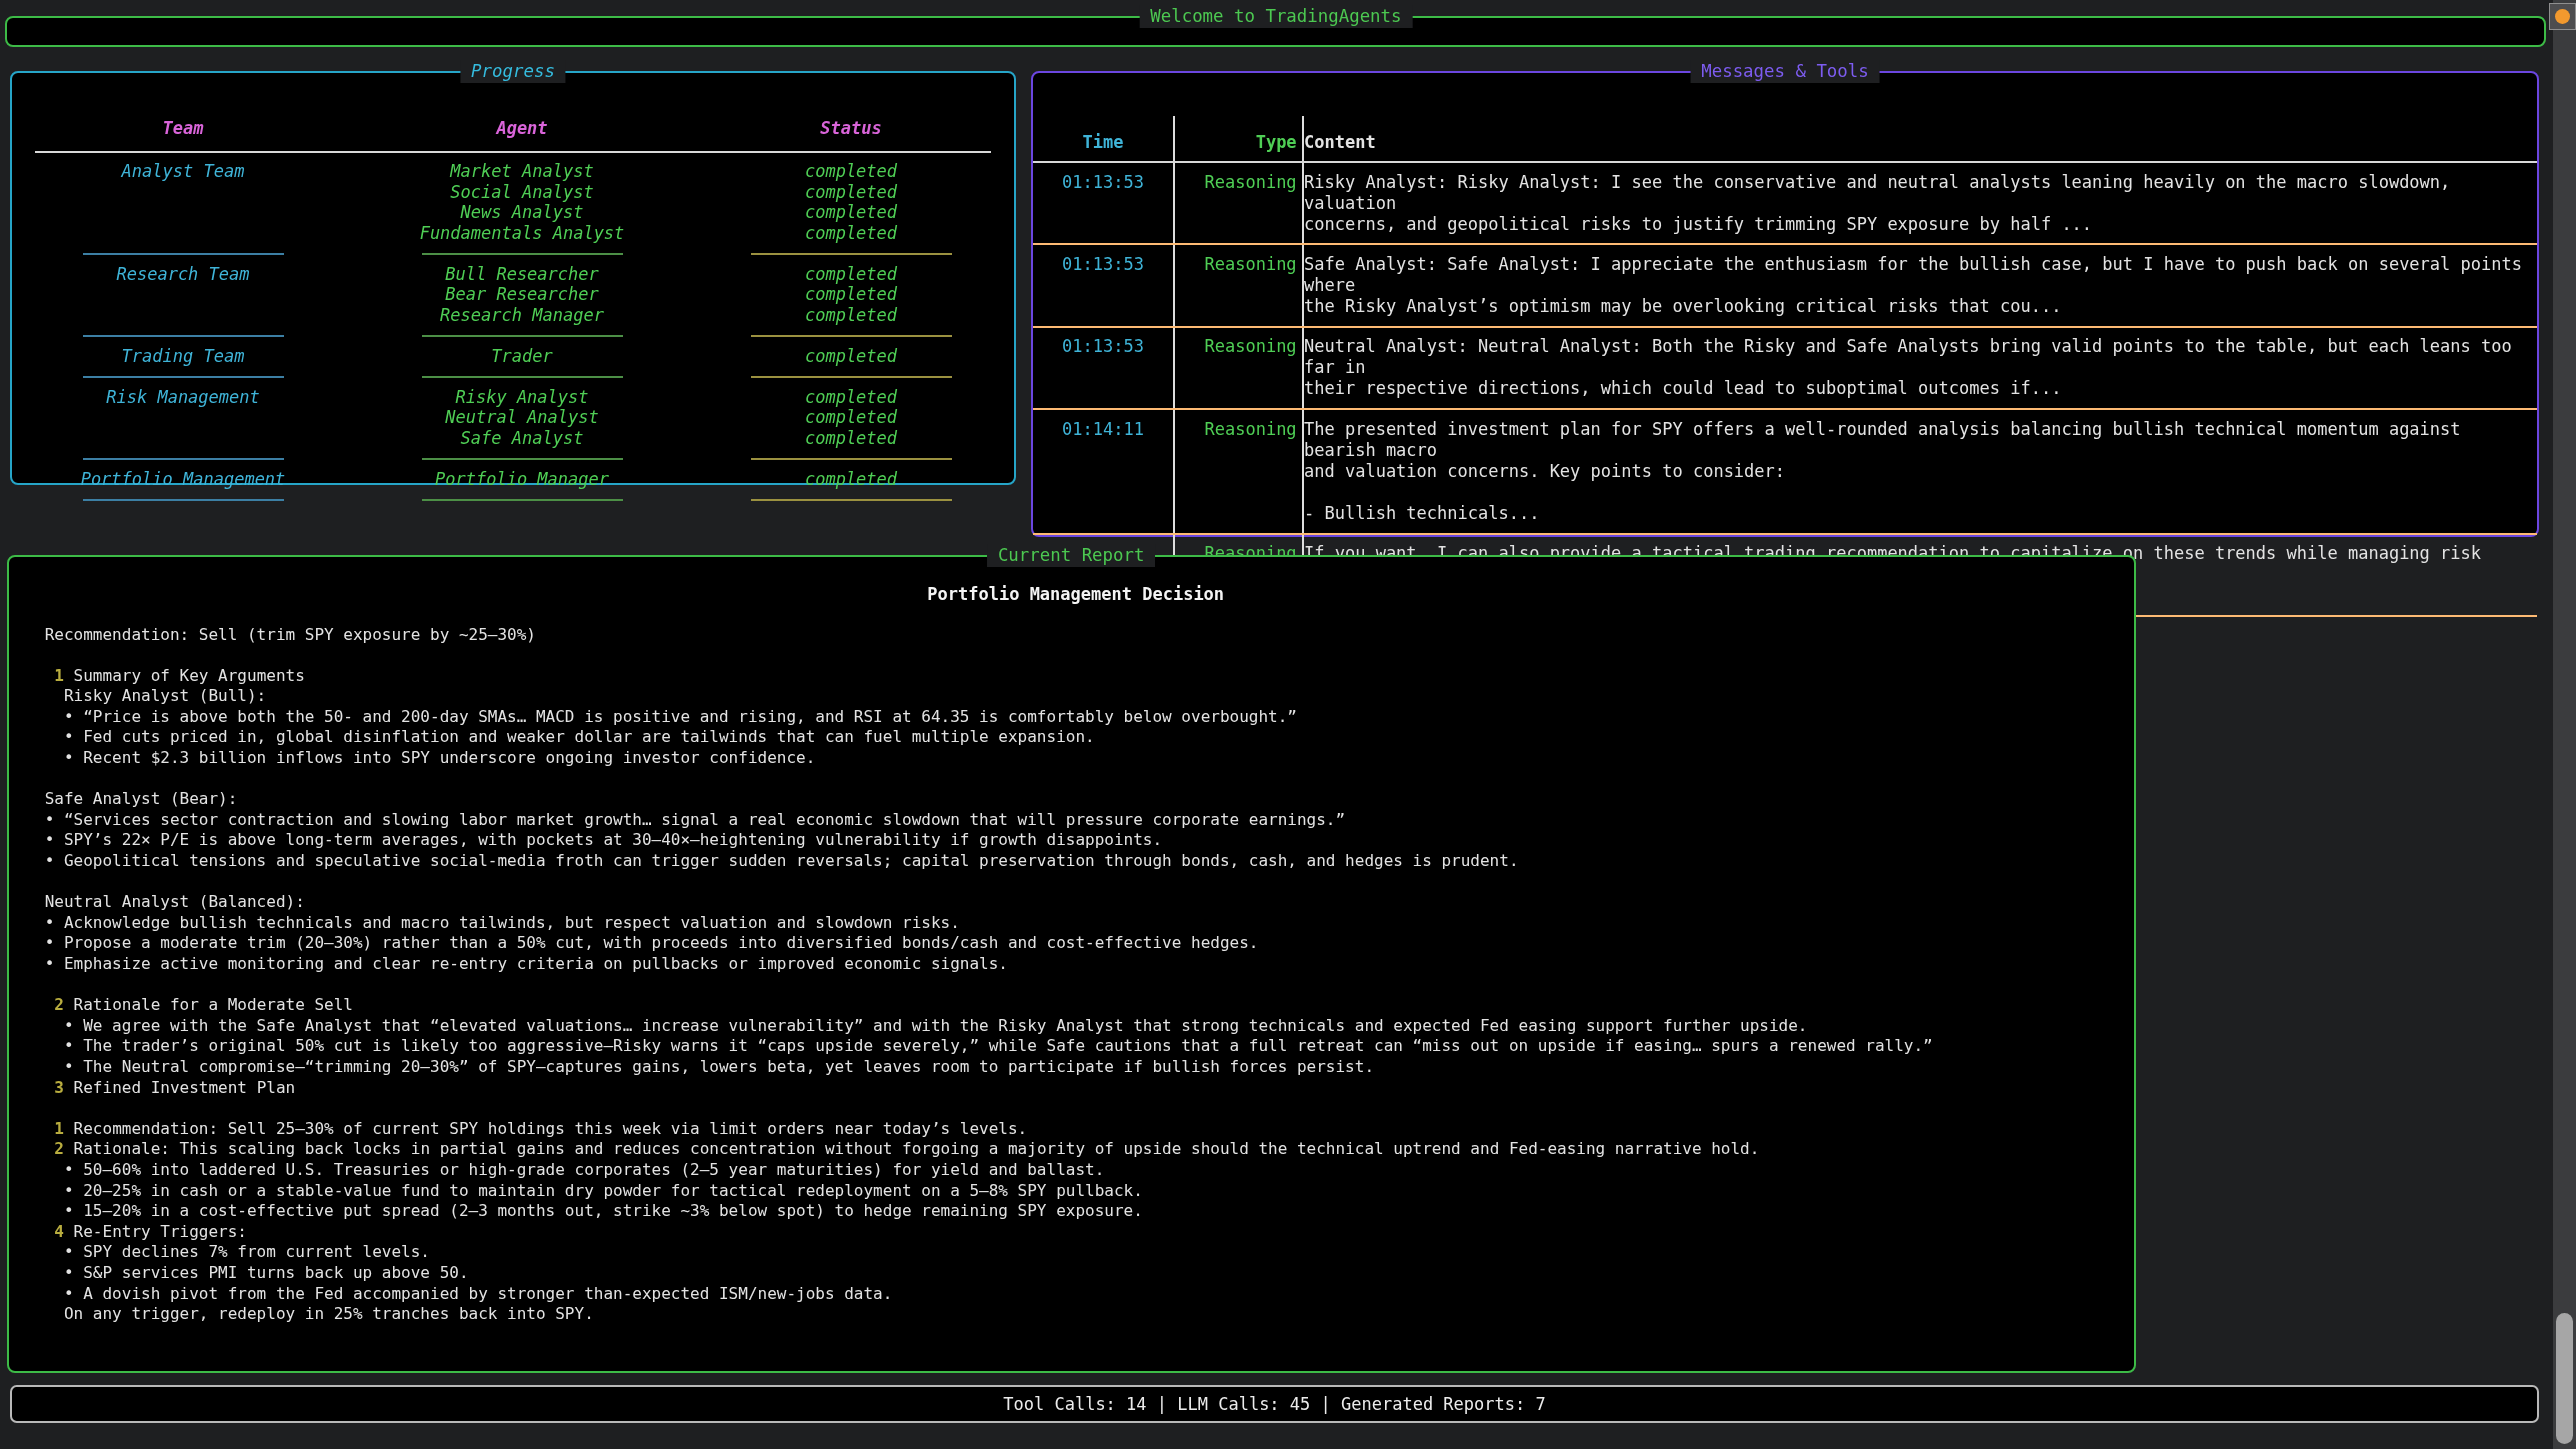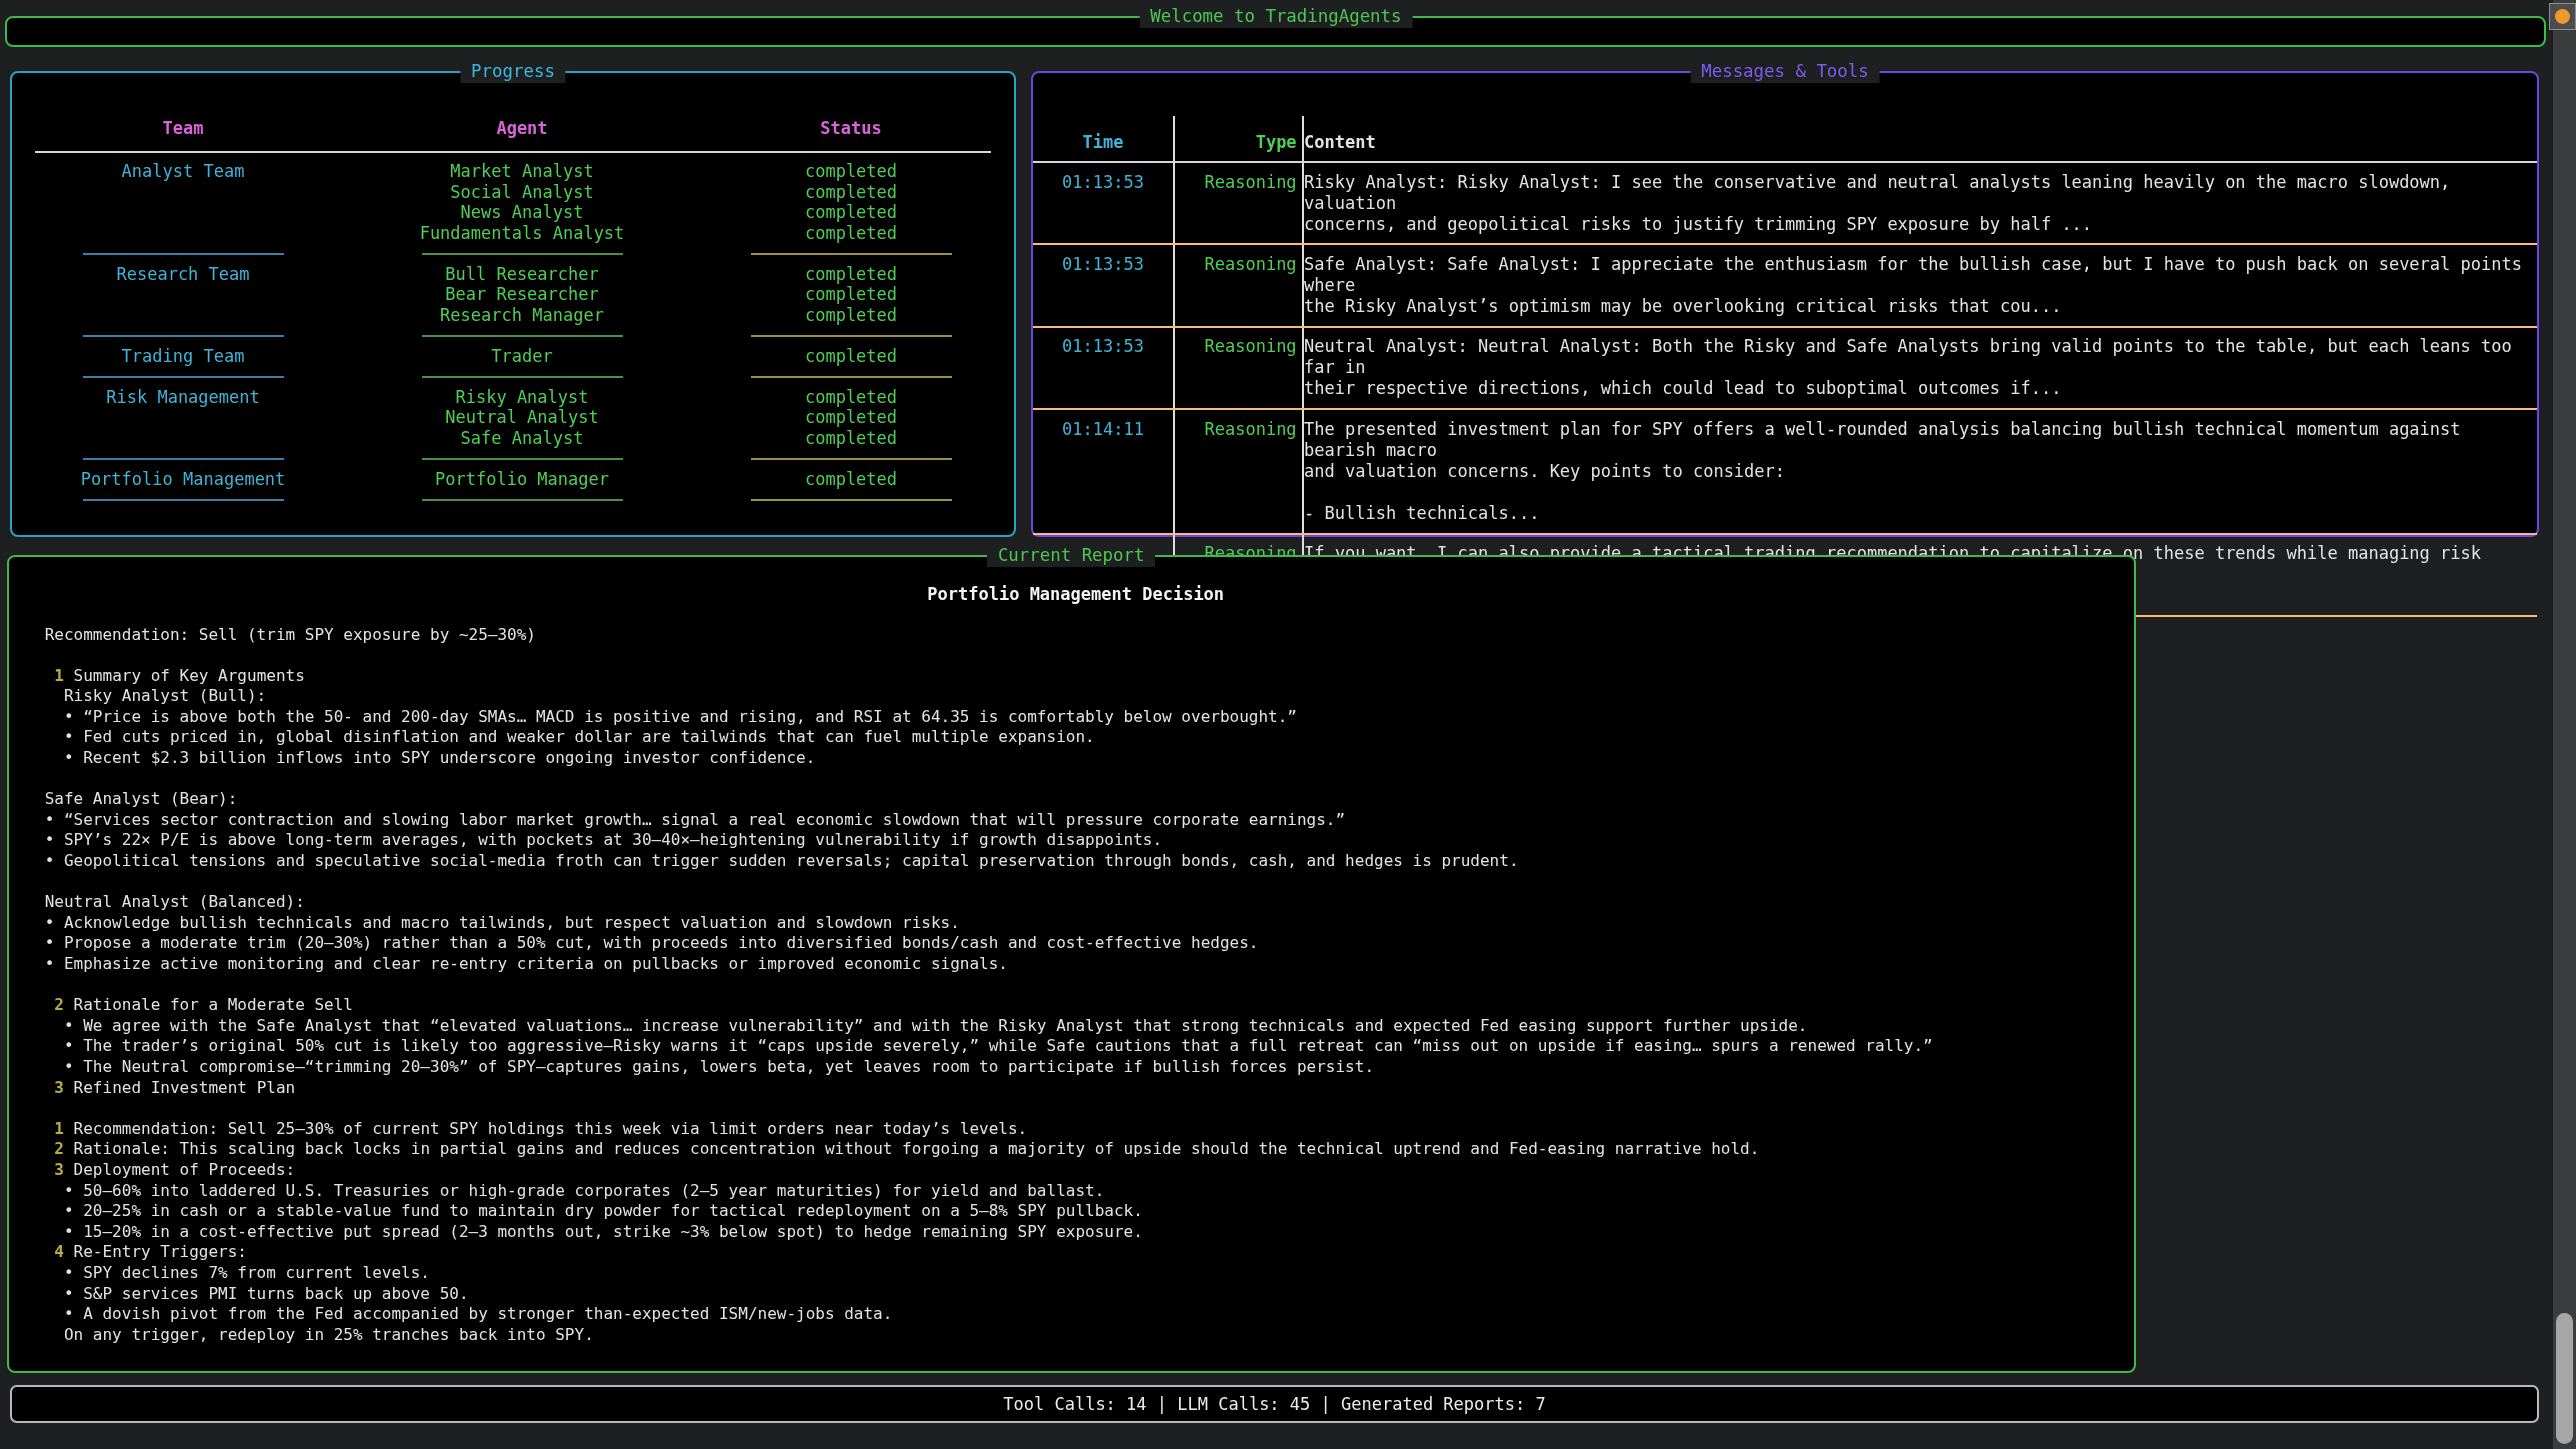--- a/index.html
+++ b/index.html
@@ -26,21 +26,21 @@
     padding:0 10.7px;
     font-size:17.4px;
     line-height:23px;
     white-space:nowrap;
     font-weight:500;
   }
   
   .hdr { left:5.4px; top:16px; width:2541px; height:31px; border-color:#3dbb47; }
   .hdr .panel-title { color:#4cc851; }
   
-  .prog { left:10px; top:71px; width:1006px; height:466px; border-color:#26a5c8; }
+  .prog { left:10px; top:71px; width:1006px; height:414px; border-color:#26a5c8;font-style:italic; }
   .prog .panel-title { color:#35bcdf; }
   .ptable { padding:44px 20px 0 20px; }
   .prow, .phead, .psep-row {
     display:grid;
     grid-template-columns:302px 376px 282px;
     align-items:center;
   }
   .phead { height:23px; }
   .phead .pcell { color:#d964d9; font-weight:bold; }
   .pcell { text-align:center; font-size:17px; line-height:20.5px; }
@@ -335,21 +335,20 @@
         <div class="rline">• Emphasize active monitoring and clear re-entry criteria on pullbacks or improved economic signals.</div>
         <div class="rline">&nbsp;</div>
         <div class="rline"> <span class="rnum">2</span> Rationale for a Moderate Sell</div>
         <div class="rline">  • We agree with the Safe Analyst that “elevated valuations… increase vulnerability” and with the Risky Analyst that strong technicals and expected Fed easing support further upside.</div>
         <div class="rline">  • The trader’s original 50% cut is likely too aggressive—Risky warns it “caps upside severely,” while Safe cautions that a full retreat can “miss out on upside if easing… spurs a renewed rally.”</div>
         <div class="rline">  • The Neutral compromise—“trimming 20–30%” of SPY—captures gains, lowers beta, yet leaves room to participate if bullish forces persist.</div>
         <div class="rline"> <span class="rnum">3</span> Refined Investment Plan</div>
         <div class="rline">&nbsp;</div>
         <div class="rline"> <span class="rnum">1</span> Recommendation: Sell 25–30% of current SPY holdings this week via limit orders near today’s levels.</div>
         <div class="rline"> <span class="rnum">2</span> Rationale: This scaling back locks in partial gains and reduces concentration without forgoing a majority of upside should the technical uptrend and Fed-easing narrative hold.</div>
-        <div class="rline"> <span class="rnum">3</span> Deployment of Proceeds:</div>
         <div class="rline">  • 50–60% into laddered U.S. Treasuries or high-grade corporates (2–5 year maturities) for yield and ballast.</div>
         <div class="rline">  • 20–25% in cash or a stable-value fund to maintain dry powder for tactical redeployment on a 5–8% SPY pullback.</div>
         <div class="rline">  • 15–20% in a cost-effective put spread (2–3 months out, strike ~3% below spot) to hedge remaining SPY exposure.</div>
         <div class="rline"> <span class="rnum">4</span> Re-Entry Triggers:</div>
         <div class="rline">  • SPY declines 7% from current levels.</div>
         <div class="rline">  • S&amp;P services PMI turns back up above 50.</div>
         <div class="rline">  • A dovish pivot from the Fed accompanied by stronger than-expected ISM/new-jobs data.</div>
         <div class="rline">  On any trigger, redeploy in 25% tranches back into SPY.</div>
       </div>
   </div>

